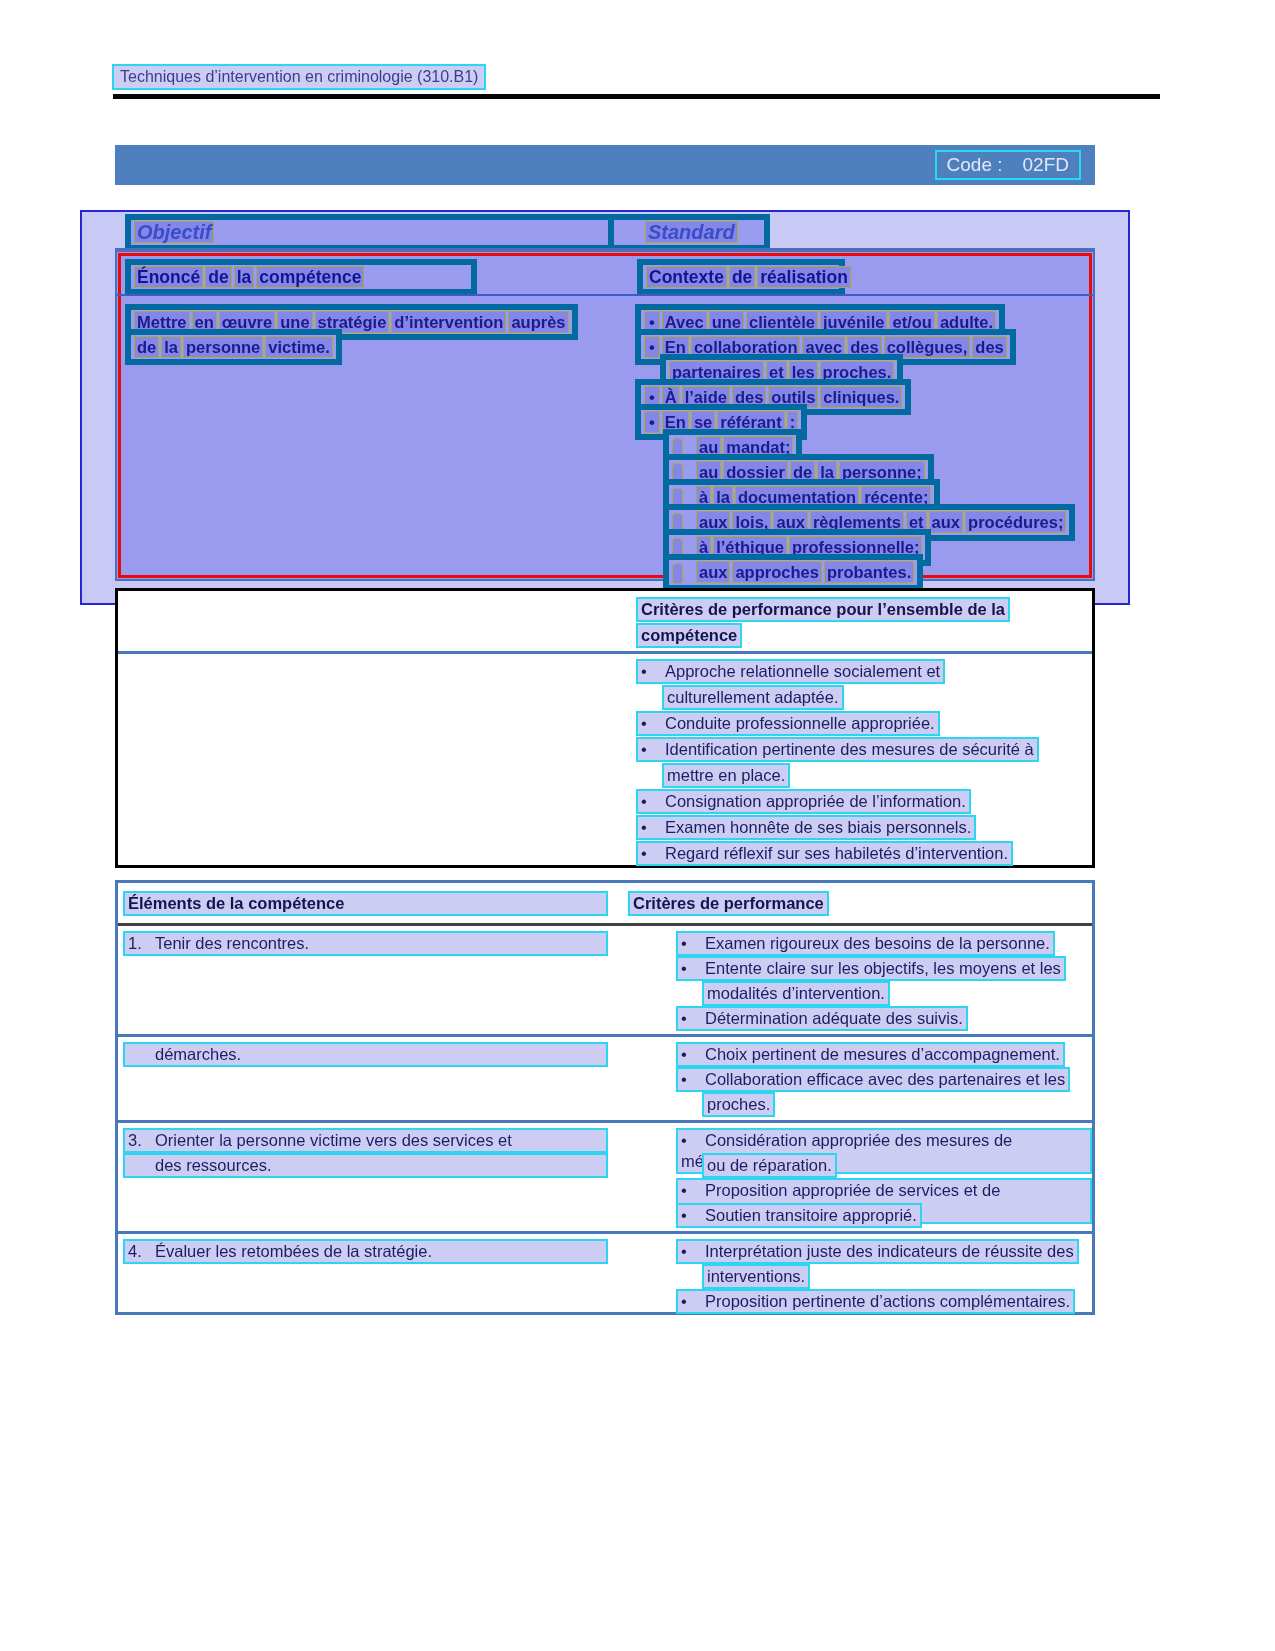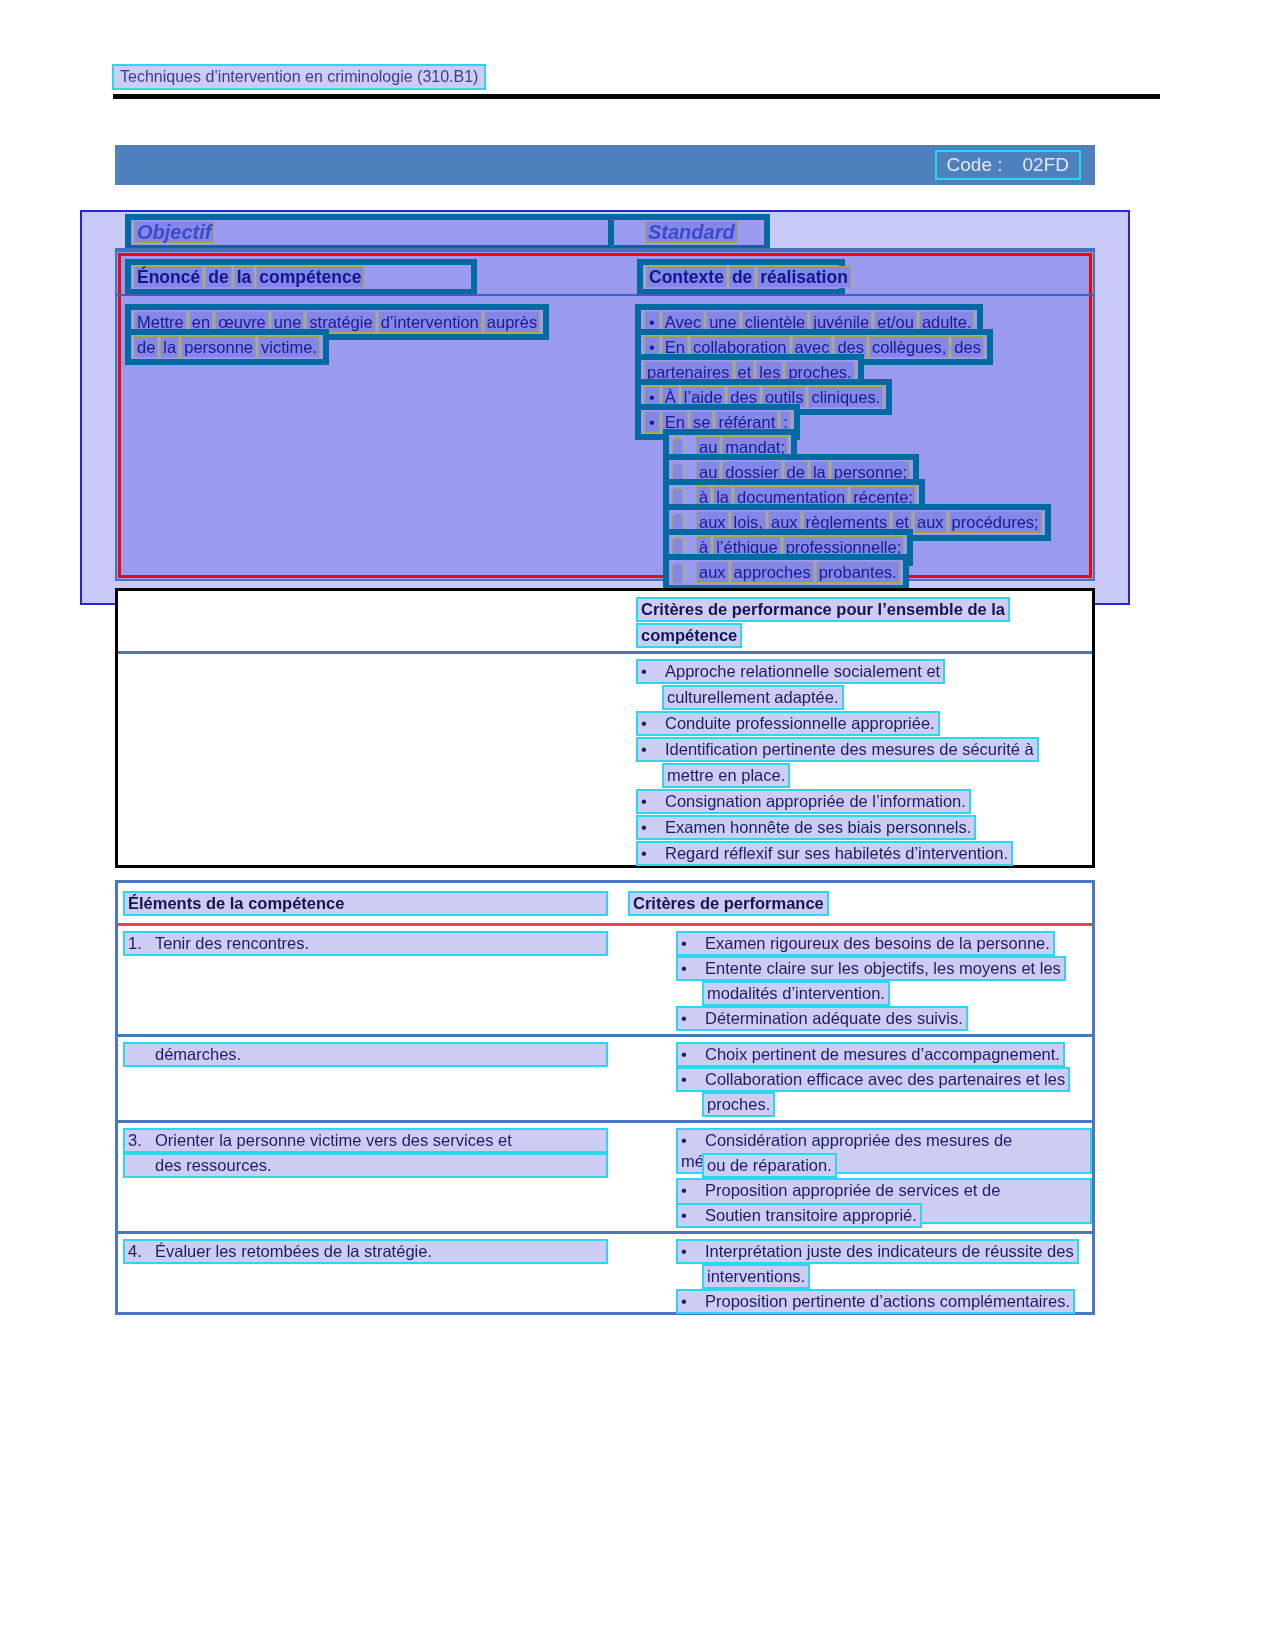--- a/index.html
+++ b/index.html
@@ -49,38 +49,38 @@
 
   
   .table1{position:absolute;left:115px;top:248px;width:976px;height:327px;
           border:2px solid #4a70bd;border-top-width:4px;background:#9a9bee;}
   .redrect{position:absolute;inset:1px;border:3px solid #ea0a0a;pointer-events:none;}
   .t1h-left{position:absolute;left:8px;top:7px;width:336px;}
   .t1h-right{position:absolute;left:520px;top:7px;width:192px;}
   .t1sep{position:absolute;left:0;right:0;top:42px;height:2px;background:#3c5cc8;}
   .t1col-left{position:absolute;left:8px;top:52px;width:497px;}
   .t1col-right{position:absolute;left:518px;top:52px;width:452px;}
-  .t1row{height:25px;}
-  .cont1{}
+  .t1row{height:25px;font-weight:bold;}
+  .cont1{margin-left:25px;}
   .sub1{margin-left:28px;}
 
   
   .table2{position:absolute;left:115px;top:588px;width:974px;height:274px;
           border:3px solid #000000;background:#fff;}
   .t2hdr{position:absolute;left:518px;top:6px;}
   .t2hdr .hl2{display:table;margin-bottom:1px;}
   .t2sep{position:absolute;left:0;right:0;top:60px;height:3px;background:#4a78bc;}
   .t2body{position:absolute;left:518px;top:68px;width:456px;}
   .t2row{height:26px;}
   .blt{display:inline-block;width:24px;}
   .cont2{margin-left:26px;}
 
   .table3{position:absolute;left:115px;top:880px;width:974px;height:429px;
           border:3px solid #4a78bc;background:#fff;}
-  .t3head{display:flex;height:43px;border-bottom:3px solid #ef4444;align-items:flex-start;
+  .t3head{display:flex;height:43px;border-bottom:3px solid #404040;align-items:flex-start;
           padding-top:8px;box-sizing:border-box;}
   .t3row{display:flex;border-bottom:3px solid #4a78bc;padding:5px 0 3px 0;gap:48px;}
   .t3row.last{border-bottom:none;}
   .cell-l{width:490px;padding-left:5px;box-sizing:border-box;flex:none;}
   .cell-r{flex:1;padding-left:20px;}
   .t3line{height:25px;}
   .num{display:inline-block;width:27px;}
 </style>
 </head>
 <body>

